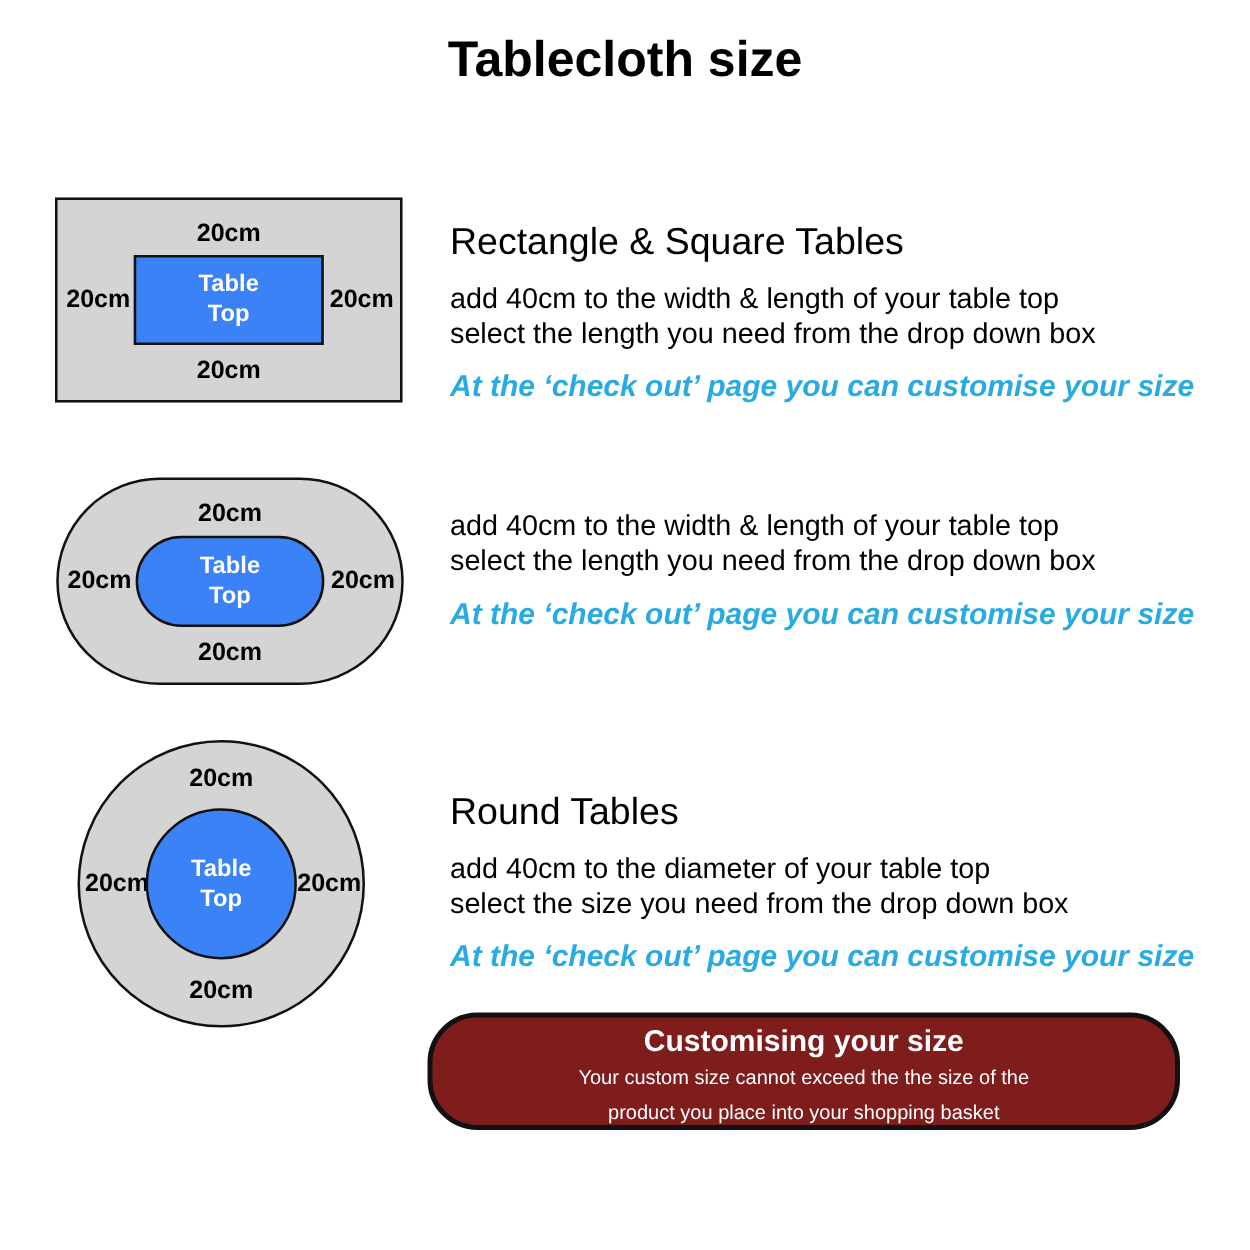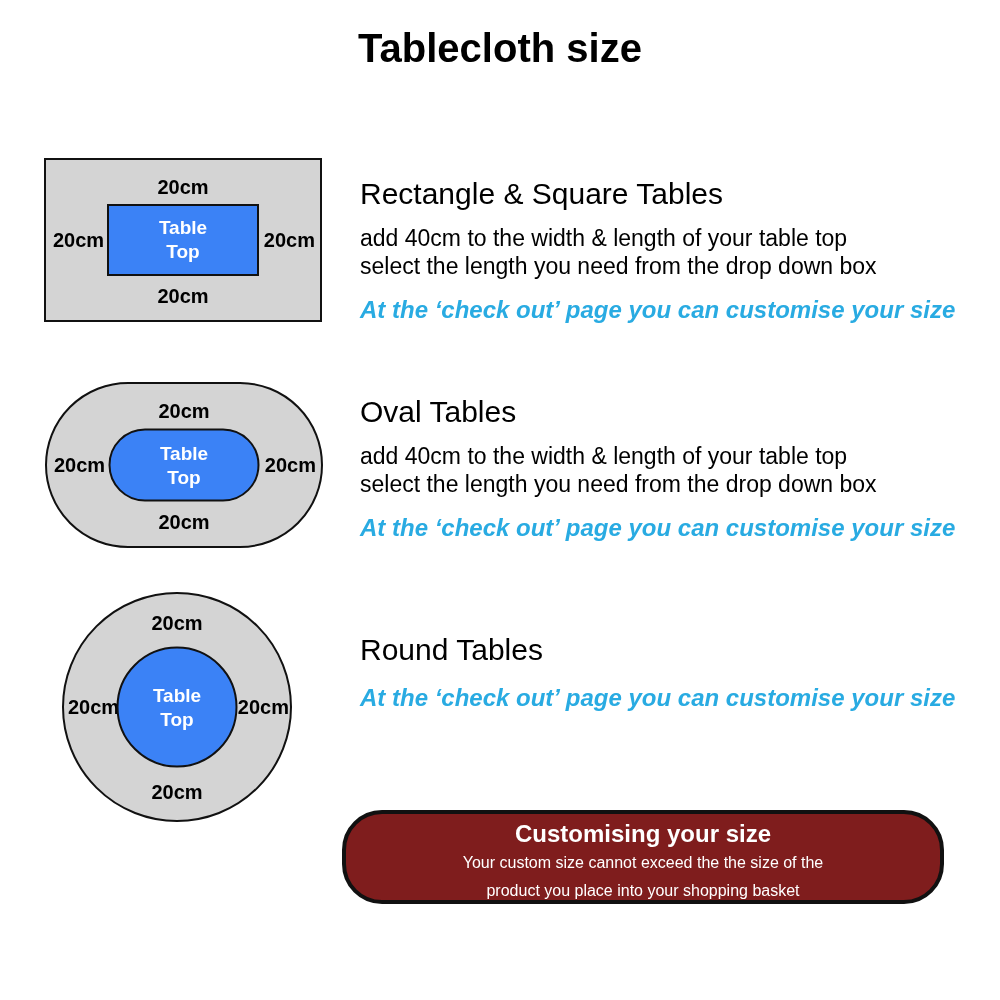--- a/index.html
+++ b/index.html
@@ -91,41 +91,44 @@
     <div class="diag-label lab-left">20cm</div>
     <div class="diag-label lab-right">20cm</div>
     <div class="diag-label lab-bottom">20cm</div>
     <div class="inner">
       <div>Table</div>
       <div>Top</div>
     </div>
   </div>
 
   <div class="section" id="section-2">
-    <div class="sec-heading">Oval Tables</div>
     <div class="sec-body">
       <div>add 40cm to the width &amp; length of your table top</div>
       <div>select the length you need from the drop down box</div>
     </div>
     <div class="sec-note">At the ‘check out’ page you can customise your size</div>
   </div>
 
   <div class="diag" id="diag-circle">
     <div class="diag-label lab-top">20cm</div>
     <div class="diag-label lab-left">20cm</div>
     <div class="diag-label lab-right">20cm</div>
     <div class="diag-label lab-bottom">20cm</div>
     <div class="inner">
       <div>Table</div>
       <div>Top</div>
     </div>
   </div>
 
   <div class="section" id="section-3">
     <div class="sec-heading">Round Tables</div>
+    <div class="sec-body">
+      <div>add 40cm to the diameter of your table top</div>
+      <div>select the size you need from the drop down box</div>
+    </div>
     <div class="sec-note">At the ‘check out’ page you can customise your size</div>
   </div>
 
   <div class="footer-box">
     <div class="footer-heading">Customising your size</div>
     <div class="footer-line">Your custom size cannot exceed the the size of the</div>
     <div class="footer-line">product you place into your shopping basket</div>
   </div>
 
 </div>

